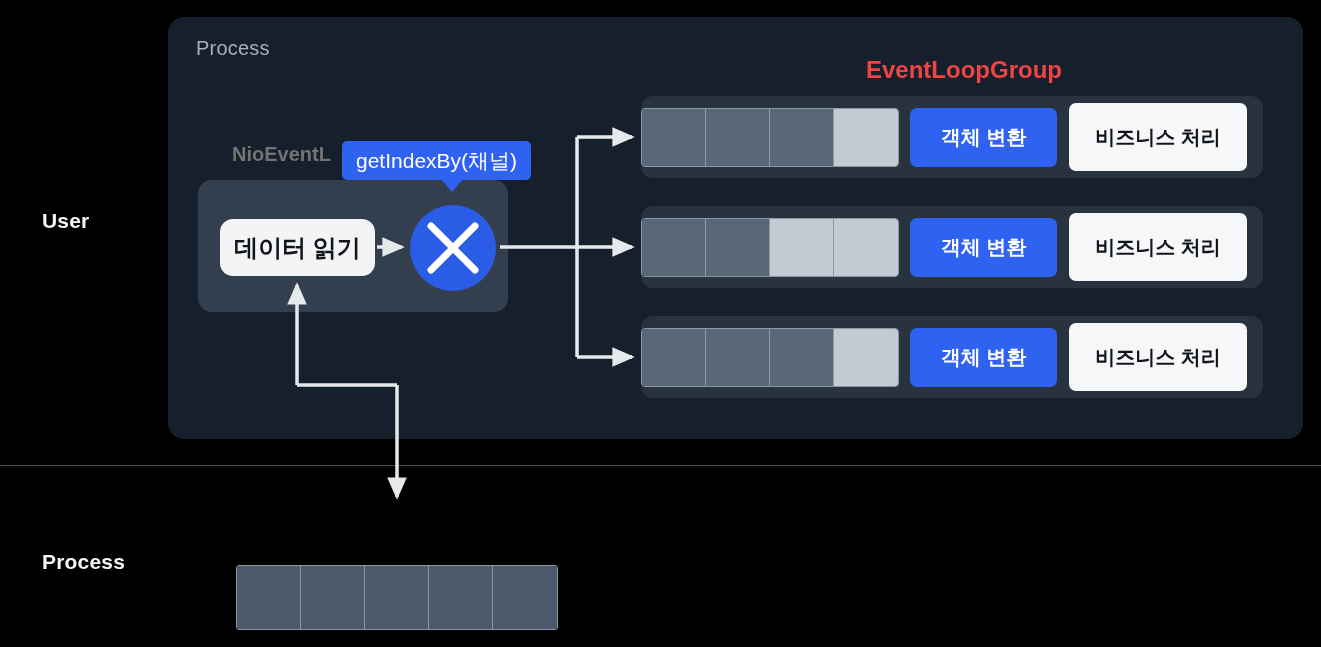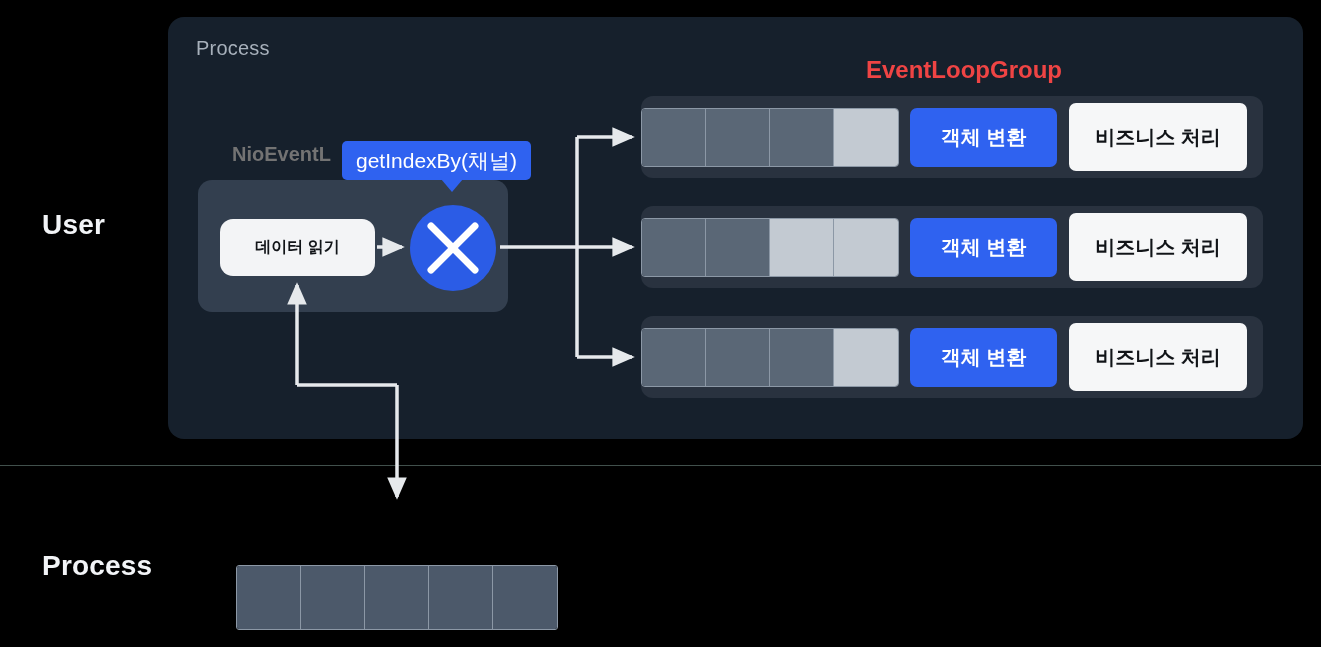--- a/index.html
+++ b/index.html
@@ -17,21 +17,21 @@
     height: 647px;
     background: #000000;
     overflow: hidden;
   }
 
   
   .section-label {
     position: absolute;
     color: #f2f4f7;
     font-weight: bold;
-    font-size: 28px;
+    font-size: 21px;
     letter-spacing: 0.2px;
     white-space: nowrap;
   }
   #user-label  { left: 42px; top: 209px; }
   #kernel-label{ left: 42px; top: 550px; }
 
   
   #divider {
     position: absolute;
     left: 0px;
@@ -86,21 +86,21 @@
     left: 220px;
     top: 219px;
     width: 155px;
     height: 57px;
     background: #f3f4f6;
     border-radius: 13px;
     display: flex;
     align-items: center;
     justify-content: center;
     color: #111418;
-    font-size: 16px;
+    font-size: 24px;
     font-weight: bold;
   }
   #x-circle {
     position: absolute;
     left: 410px;
     top: 205px;
     width: 86px;
     height: 86px;
     border-radius: 50%;
     background: #2b5ce6;

